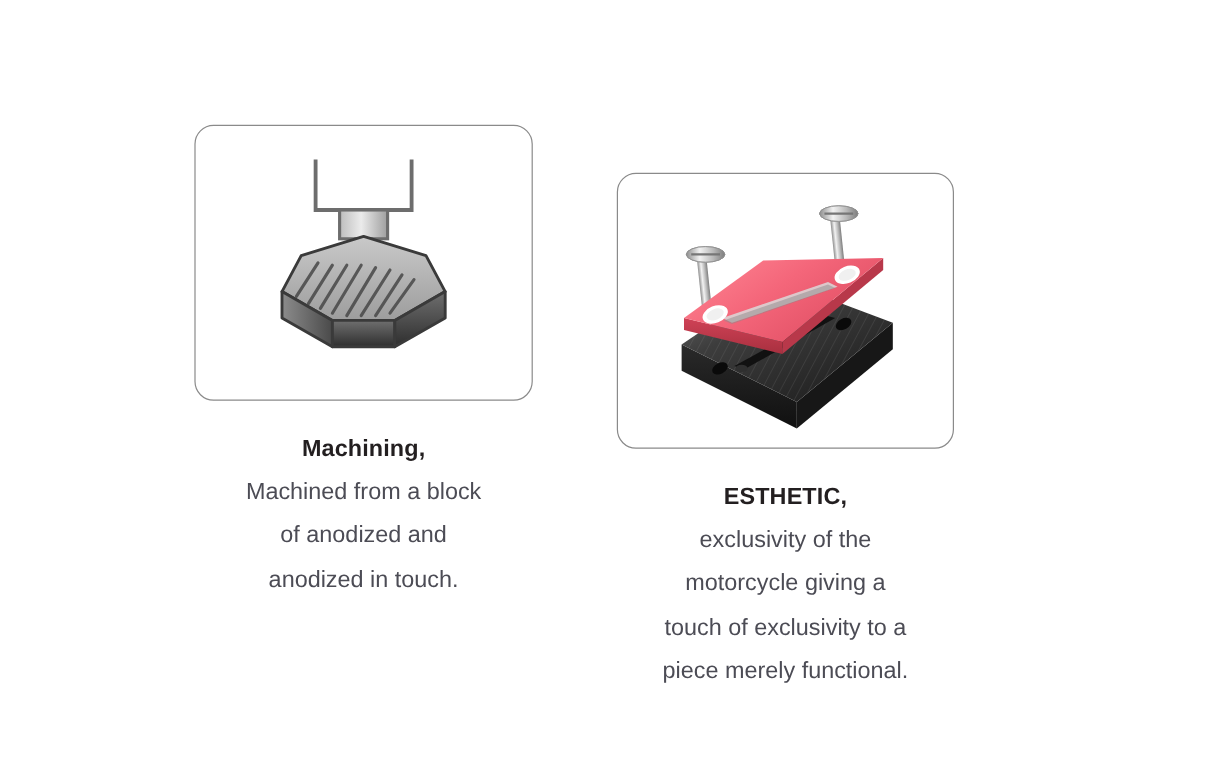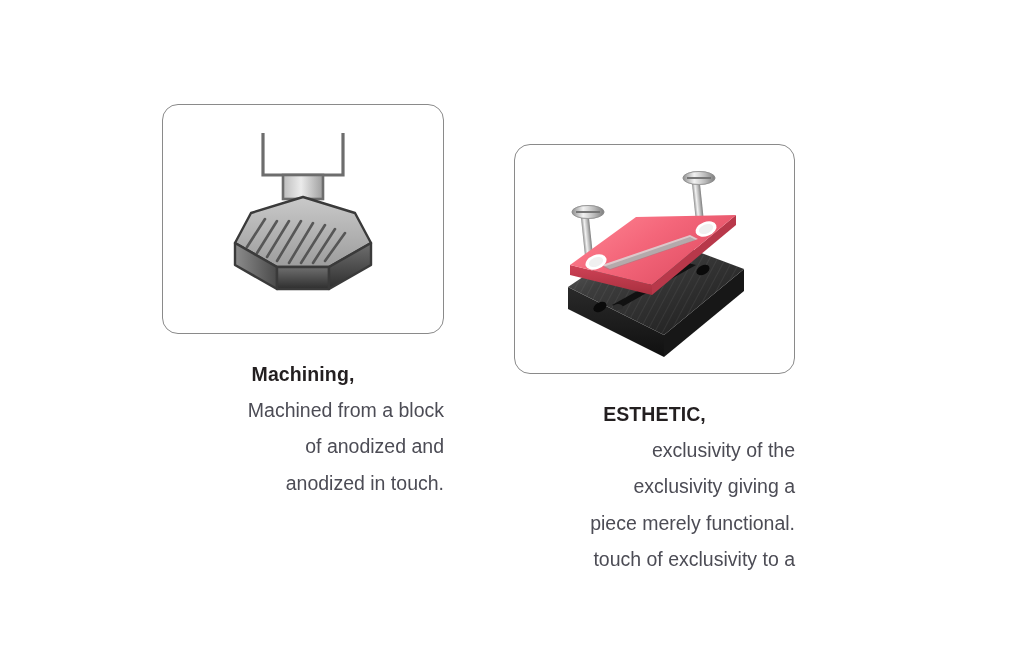--- a/index.html
+++ b/index.html
@@ -63,21 +63,21 @@
     margin: 0 0 6px 0;
   }
 
   .card-body {
     font-size: 19.5px;
     font-weight: 400;
     color: #4c4c55;
     line-height: 1.85;
     margin: 0;
   }
-  .card-body .line { display: block; text-align: right; }
+  .card-body .line { display: block; }
 </style>
 </head>
 <body>
 
 <div class="feature-grid">
 
   <div class="feature-card card-1">
 
     <div class="icon-frame">
       <svg width="200" height="185" viewBox="0 0 200 185">
@@ -226,20 +226,20 @@
           <ellipse cx="159" cy="19" rx="16" ry="6.5" fill="url(#screwG)" stroke="#909090" stroke-width="0.8"></ellipse>
           <line x1="147" y1="19" x2="171" y2="19" stroke="#767676" stroke-width="1.8"></line>
         </g>
       </svg>
     </div>
 
     <div class="card-text">
       <p class="card-heading">ESTHETIC,</p>
       <p class="card-body">
         <span class="line">exclusivity of the</span>
-        <span class="line">exclusivity giving a</span>
+        <span class="line">motorcycle giving a</span>
+        <span class="line">touch of exclusivity to a</span>
         <span class="line">piece merely functional.</span>
-        <span class="line">touch of exclusivity to a</span>
       </p>
     </div>
   </div>
 
 </div>
 
 </body></html>

